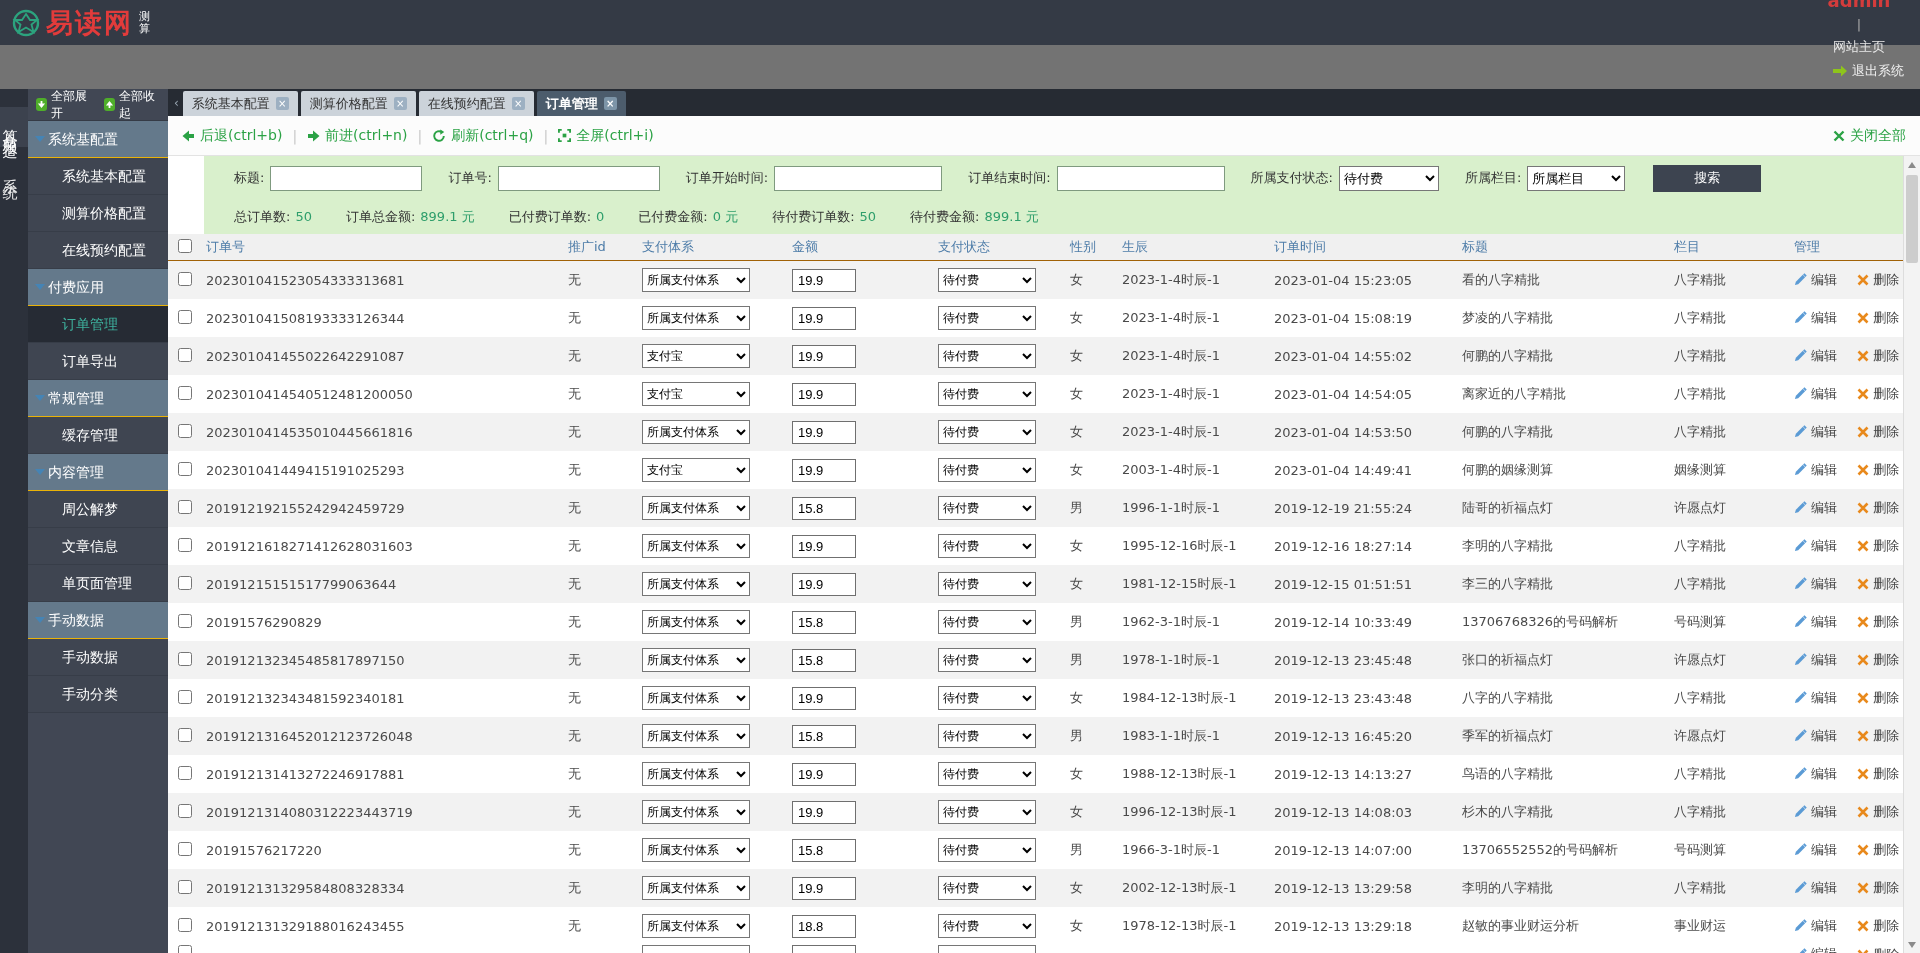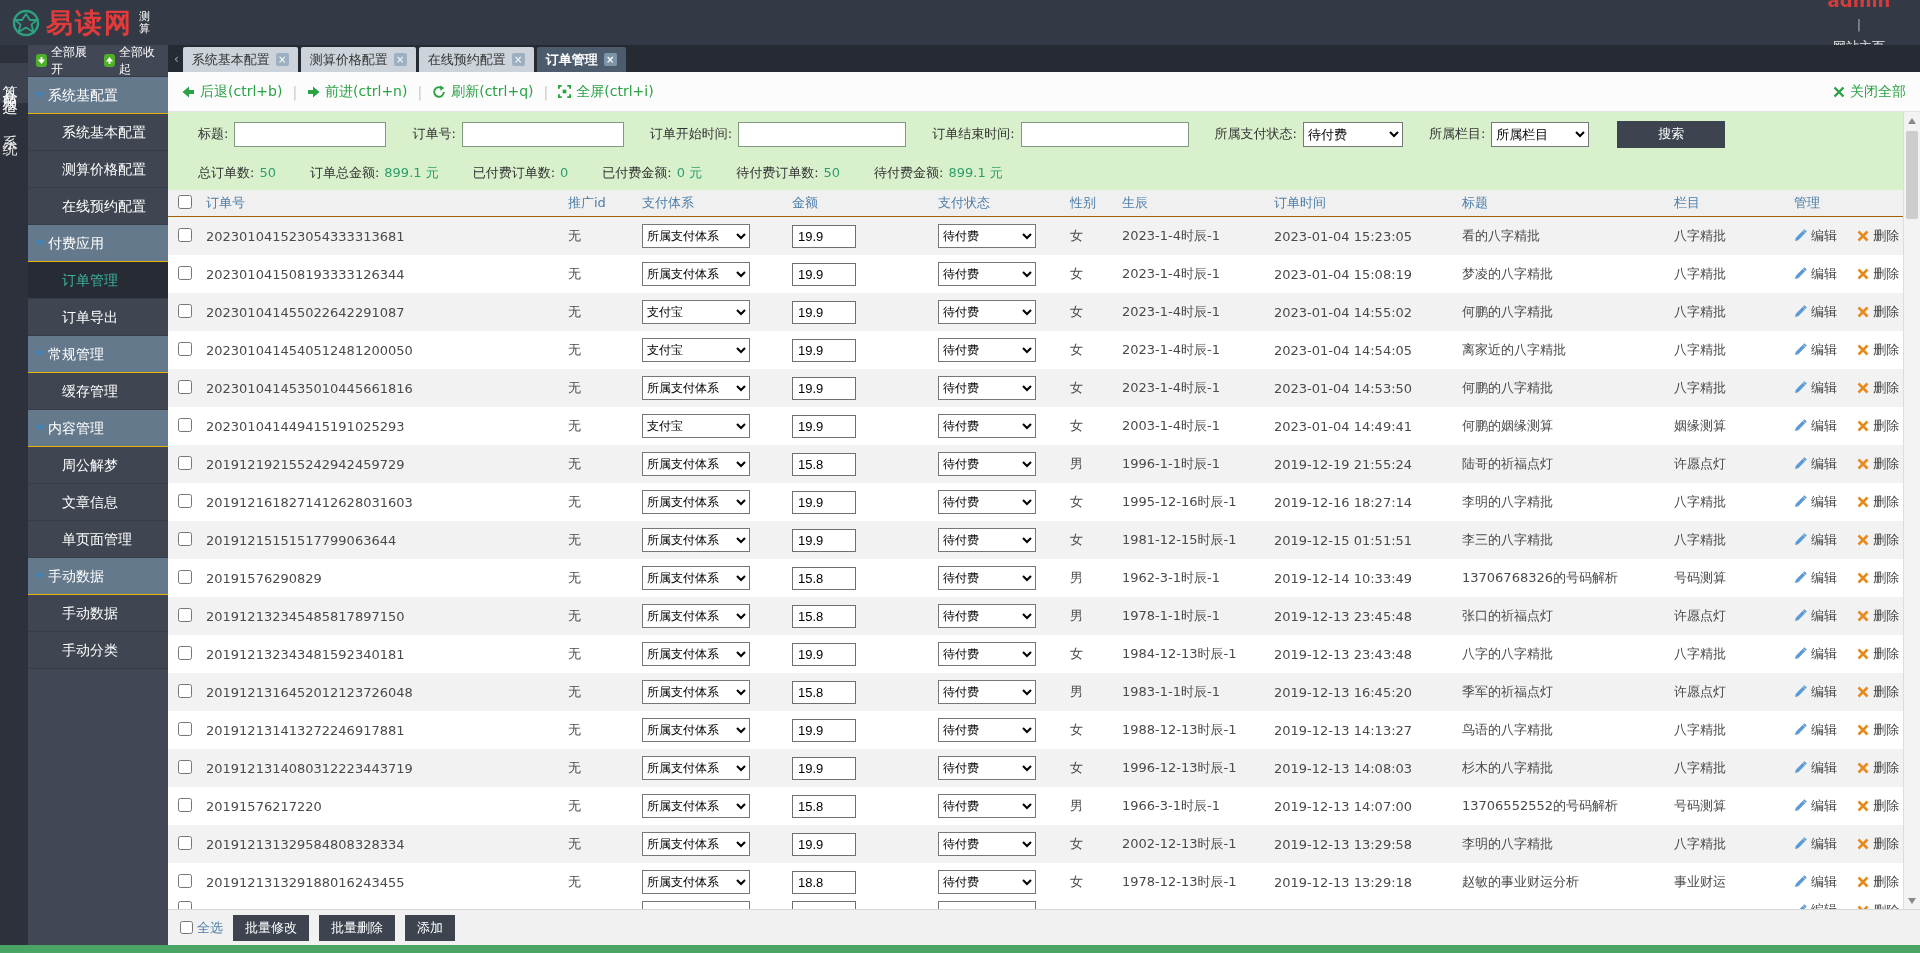--- a/index.html
+++ b/index.html
@@ -1,17 +1,17 @@
 <!DOCTYPE html>
 <html><head>
 <meta charset="utf-8">
 <style>
   * { margin:0; padding:0; box-sizing:border-box; }
   html,body { width:1920px; height:953px; overflow:hidden; font-family:"DejaVu Sans","Liberation Sans",sans-serif; }
-  .page { width:1920px; height:953px; display:flex; flex-direction:column; background:#f0abfc; }
+  .page { width:1920px; height:953px; display:flex; flex-direction:column; background:#737373;gap:44px; }
 
   
   .topbar { height:45px; background:#343a45; display:flex; align-items:center; padding:0 16px 0 12px; flex:0 0 45px; }
   .logo { display:flex; align-items:center; gap:6px; }
   .logo-name { color:#e23b3b; font-size:27px; font-weight:bold; letter-spacing:2px; font-family:"DejaVu Serif","Liberation Serif",serif; }
   .logo-sub { color:#fff; font-size:11px; line-height:12px; width:14px; word-break:break-all; }
   .topbar-right { margin-left:auto; display:flex; align-items:center; gap:6px; color:#e8e8e8; font-size:13px;flex-direction:column; }
   .topbar-right .admin { color:#d43c3c; font-weight:bold; font-size:18px; margin:0 2px; }
   .topbar-right .sep { color:#aaa; margin:0 4px; }
   .logout { display:flex; align-items:center; gap:4px; color:#f0f0f0; cursor:pointer; margin-left:18px; }
@@ -43,21 +43,21 @@
   .tab.active { background:#4c5c6c; color:#fff; font-weight:bold; }
   .tab.active .tab-x { background:#7d95a8; }
 
   .toolbar { height:40px; flex:0 0 40px; background:#fcfcfc; border-bottom:1px solid #e3e3e3; display:flex; align-items:center; gap:10px; padding:0 14px; font-size:14px; color:#2ba245; }
   .tool-link { display:flex; align-items:center; gap:5px; cursor:pointer; color:#2ba245; }
   .tool-sep { color:#c9c9c9; }
   .close-all { margin-left:auto; display:flex; align-items:center; gap:5px; cursor:pointer; color:#2ba245; }
 
   .content-body { position:relative; flex:1 1 auto; overflow:hidden; }
 
-  .filterbar { background:#d9f0cc; }
+  .filterbar { background:#d9f0cc;margin-left:36px; }
   .filter-row { height:44px; display:flex; align-items:center; padding-left:30px; }
   .fg { display:flex; align-items:center; margin-right:26px; font-size:13px; color:#333; }
   .fg label { margin-right:6px; }
   .f-input { height:25px; border:1px solid #7f9a7f; background:#fff; padding:2px 4px; font-size:13px; }
   .f-select { height:25px; border:1px solid #777; background:#fff; font-size:13px; }
   .search-btn { width:108px; height:27px; background:#3d4450; color:#fff; border:none; font-size:13px; cursor:pointer; margin-left:28px; }
   .summary-row { height:34px; display:flex; align-items:center; gap:34px; padding-left:30px; font-size:13px; color:#333; }
   .sum-item .v { color:#2e9e6b; margin-left:5px; }
 
   .grid-header, .grid-row { display:grid; grid-template-columns:34px 362px 74px 150px 146px 132px 52px 152px 188px 212px 120px 1fr; align-items:center; }

